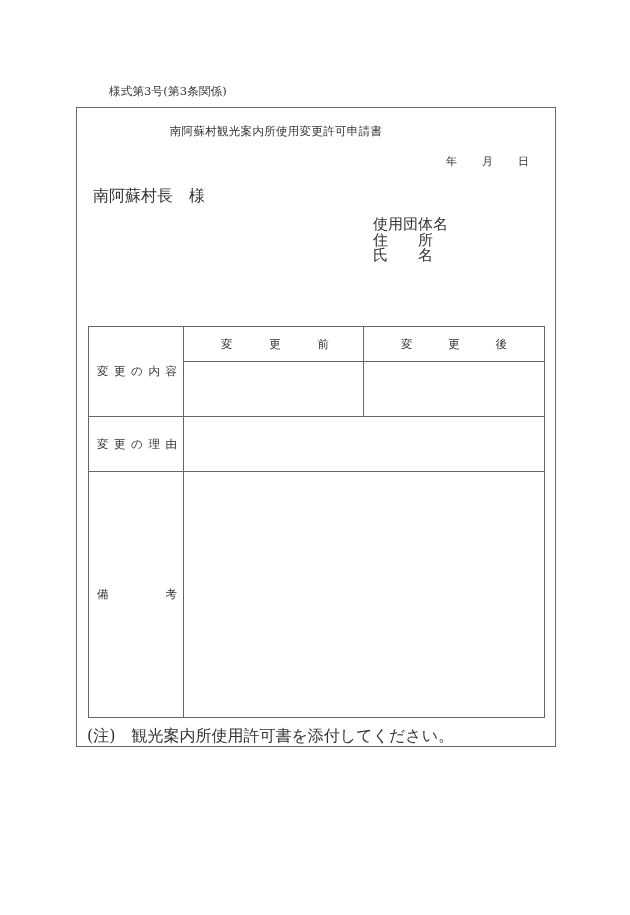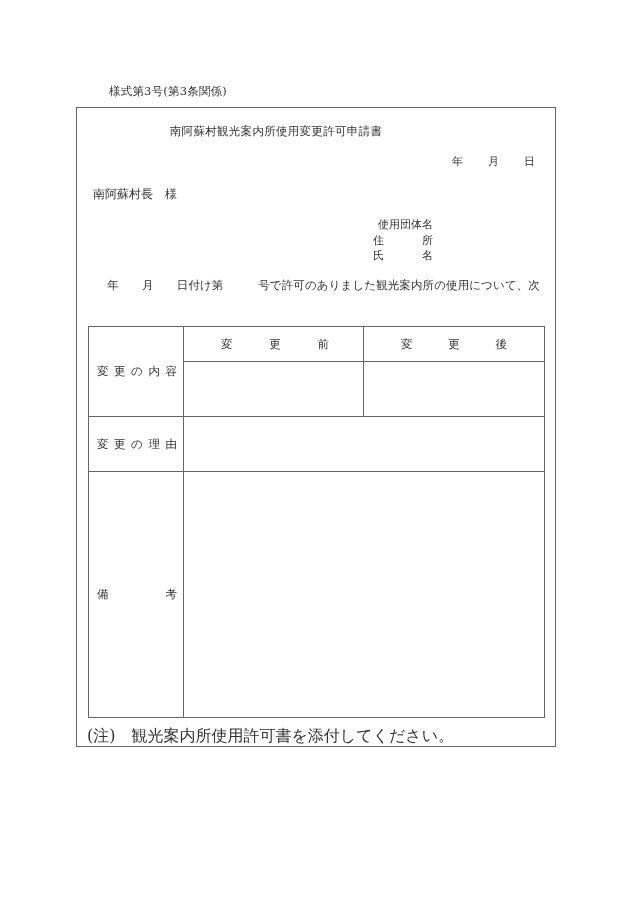--- a/index.html
+++ b/index.html
@@ -31,30 +31,29 @@
     }
     .doc-title {
       left: 0; width: 552px; top: 124px;
       text-align: center;
       font-size: 11.5px;
       letter-spacing: 0.3px;
     }
     .date-line {
       left: 446px; top: 154px;
       font-size: 11px;
-      margin-left: 6px;
     }
     .date-line span { display: inline-block; }
     .addressee {
       left: 93px; top: 186px;
-      font-size: 12px;
+      font-size: 16px;
     }
     .applicant {
       left: 373px; top: 217px;
-      font-size: 11px;
+      font-size: 15px;
       line-height: 15.5px;
       text-align: right;
     }
     .applicant .row { display: block; width: 60px; }
     .applicant .spread { display: flex; justify-content: space-between; width: 60px; }
     .intro {
       left: 84px; top: 277px;
       width: 468px;
       font-size: 11.5px;
       line-height: 16.5px;
@@ -108,21 +107,20 @@
     <span>住</span>
     <span>所</span>
   </span>
   <span class="spread">
     <span>氏</span>
     <span>名</span>
   </span>
 </div>
 
 <div class="abs intro">
-  <span class="line1">　　年　　月　　日付け第　　　号で許可のありました観光案内所の使用について、次</span>
 </div>
 
 <div class="form-table">
 
   <div class="vline" style="left:94px; top:0; width:1.3px; height:390px;"></div>
 
   <div class="vline" style="left:274px; top:0; width:1.3px; height:89px;"></div>
 
   <div class="hline" style="left:95px; top:34px; width:361px; height:1.3px;"></div>
 

